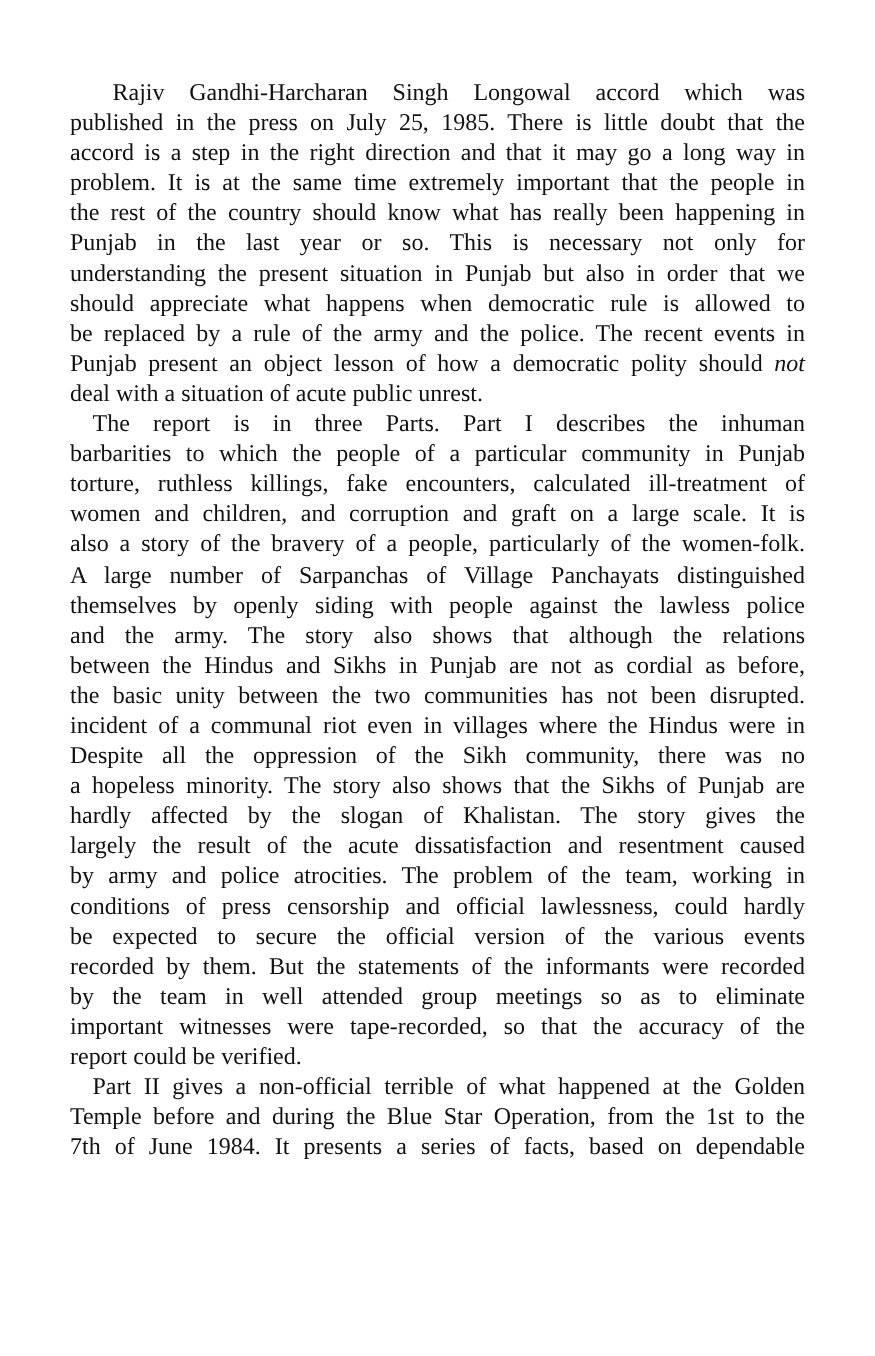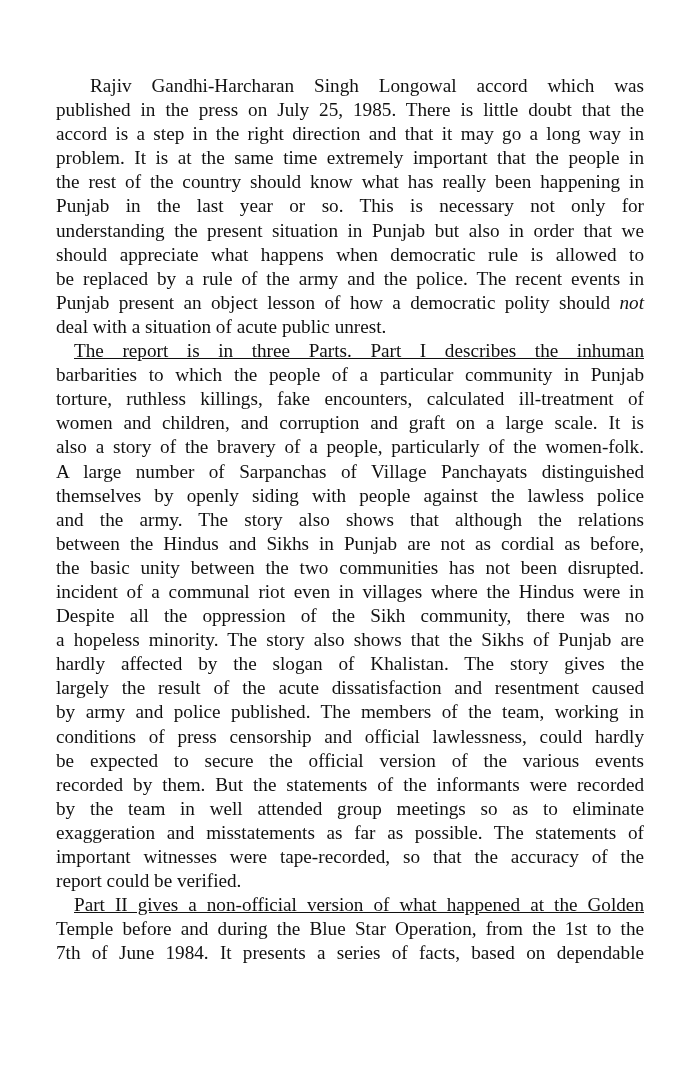--- a/index.html
+++ b/index.html
@@ -15,38 +15,36 @@
     }
     .page {
       position: absolute;
       left: 56px;
       top: 63px;
       width: 588px;
       color: #111111;
       font-family: "Liberation Serif", "DejaVu Serif", serif;
       font-size: 19.2px;
       line-height: 24.1px;
-      margin-top: 11px;
     }
     .line {
       display: block;
       white-space: nowrap;
       text-align: justify;
       text-align-last: justify;
       height: 24.1px;
     }
     .line.last {
       text-align-last: left;
     }
     .line.indent {
       padding-left: 34px;
     }
     .line.indent-small {
       padding-left: 18px;
-      text-decoration: underline;
     }
     em {
       font-style: italic;
     }
   </style>
 </head>
 <body>
 
 <div class="page">
 
@@ -73,29 +71,28 @@
     <span class="line">A large number of Sarpanchas of Village Panchayats distinguished</span>
     <span class="line">themselves by openly siding with people against the lawless police</span>
     <span class="line">and the army. The story also shows that although the relations</span>
     <span class="line">between the Hindus and Sikhs in Punjab are not as cordial as before,</span>
     <span class="line">the basic unity between the two communities has not been disrupted.</span>
     <span class="line">incident of a communal riot even in villages where the Hindus were in</span>
     <span class="line">Despite all the oppression of the Sikh community, there was no</span>
     <span class="line">a hopeless minority. The story also shows that the Sikhs of Punjab are</span>
     <span class="line">hardly affected by the slogan of Khalistan. The story gives the</span>
     <span class="line">largely the result of the acute dissatisfaction and resentment caused</span>
-    <span class="line">by army and police published. The members of the team, working in</span>
+    <span class="line">by army and police atrocities. The problem of the team, working in</span>
     <span class="line">conditions of press censorship and official lawlessness, could hardly</span>
     <span class="line">be expected to secure the official version of the various events</span>
     <span class="line">recorded by them. But the statements of the informants were recorded</span>
     <span class="line">by the team in well attended group meetings so as to eliminate</span>
-    <span class="line">exaggeration and misstatements as far as possible. The statements of</span>
     <span class="line">important witnesses were tape-recorded, so that the accuracy of the</span>
     <span class="line last">report could be verified.</span>
   </div>
 
   <div>
-    <span class="line indent-small">Part II gives a non-official version of what happened at the Golden</span>
+    <span class="line indent-small">Part II gives a non-official terrible of what happened at the Golden</span>
     <span class="line">Temple before and during the Blue Star Operation, from the 1st to the</span>
     <span class="line">7th of June 1984. It presents a series of facts, based on dependable</span>
   </div>
 
 </div>
 
 </body></html>

